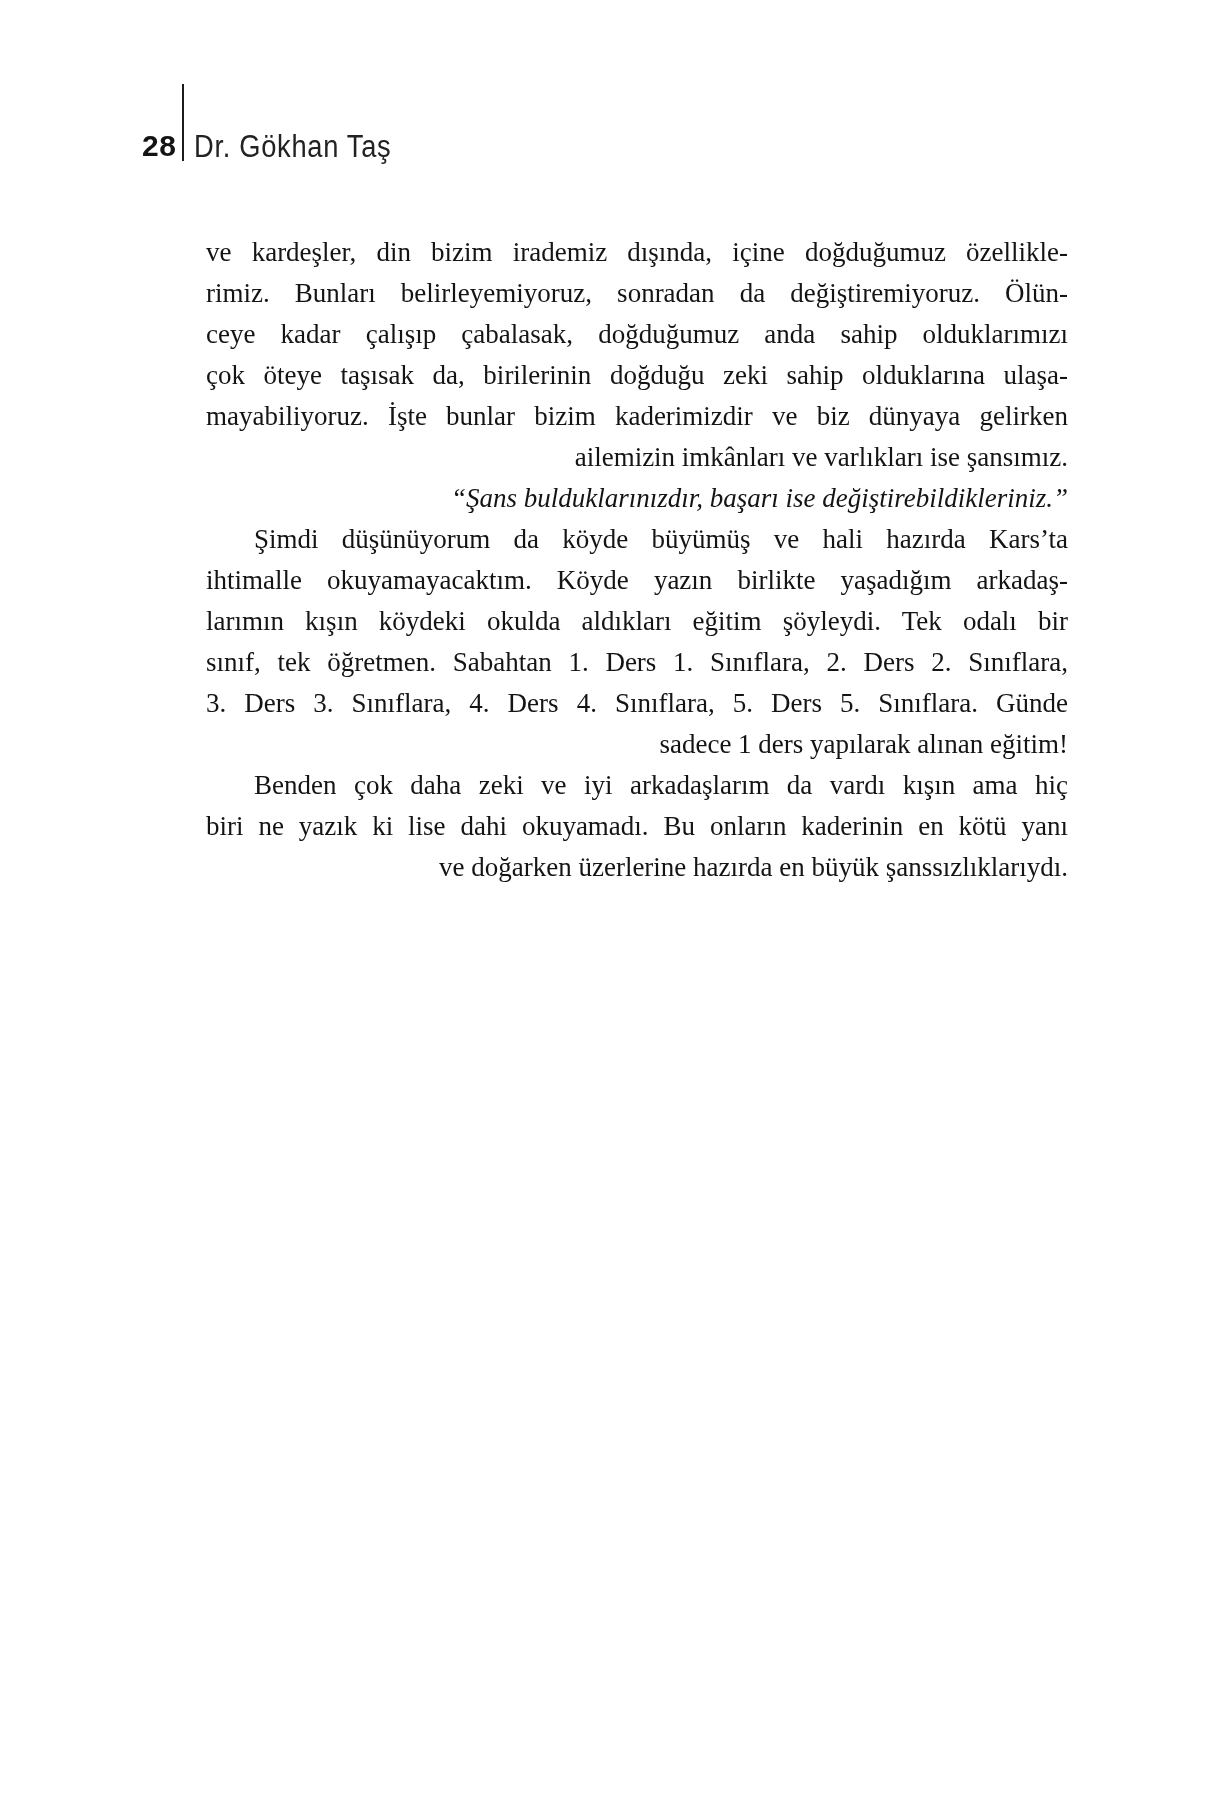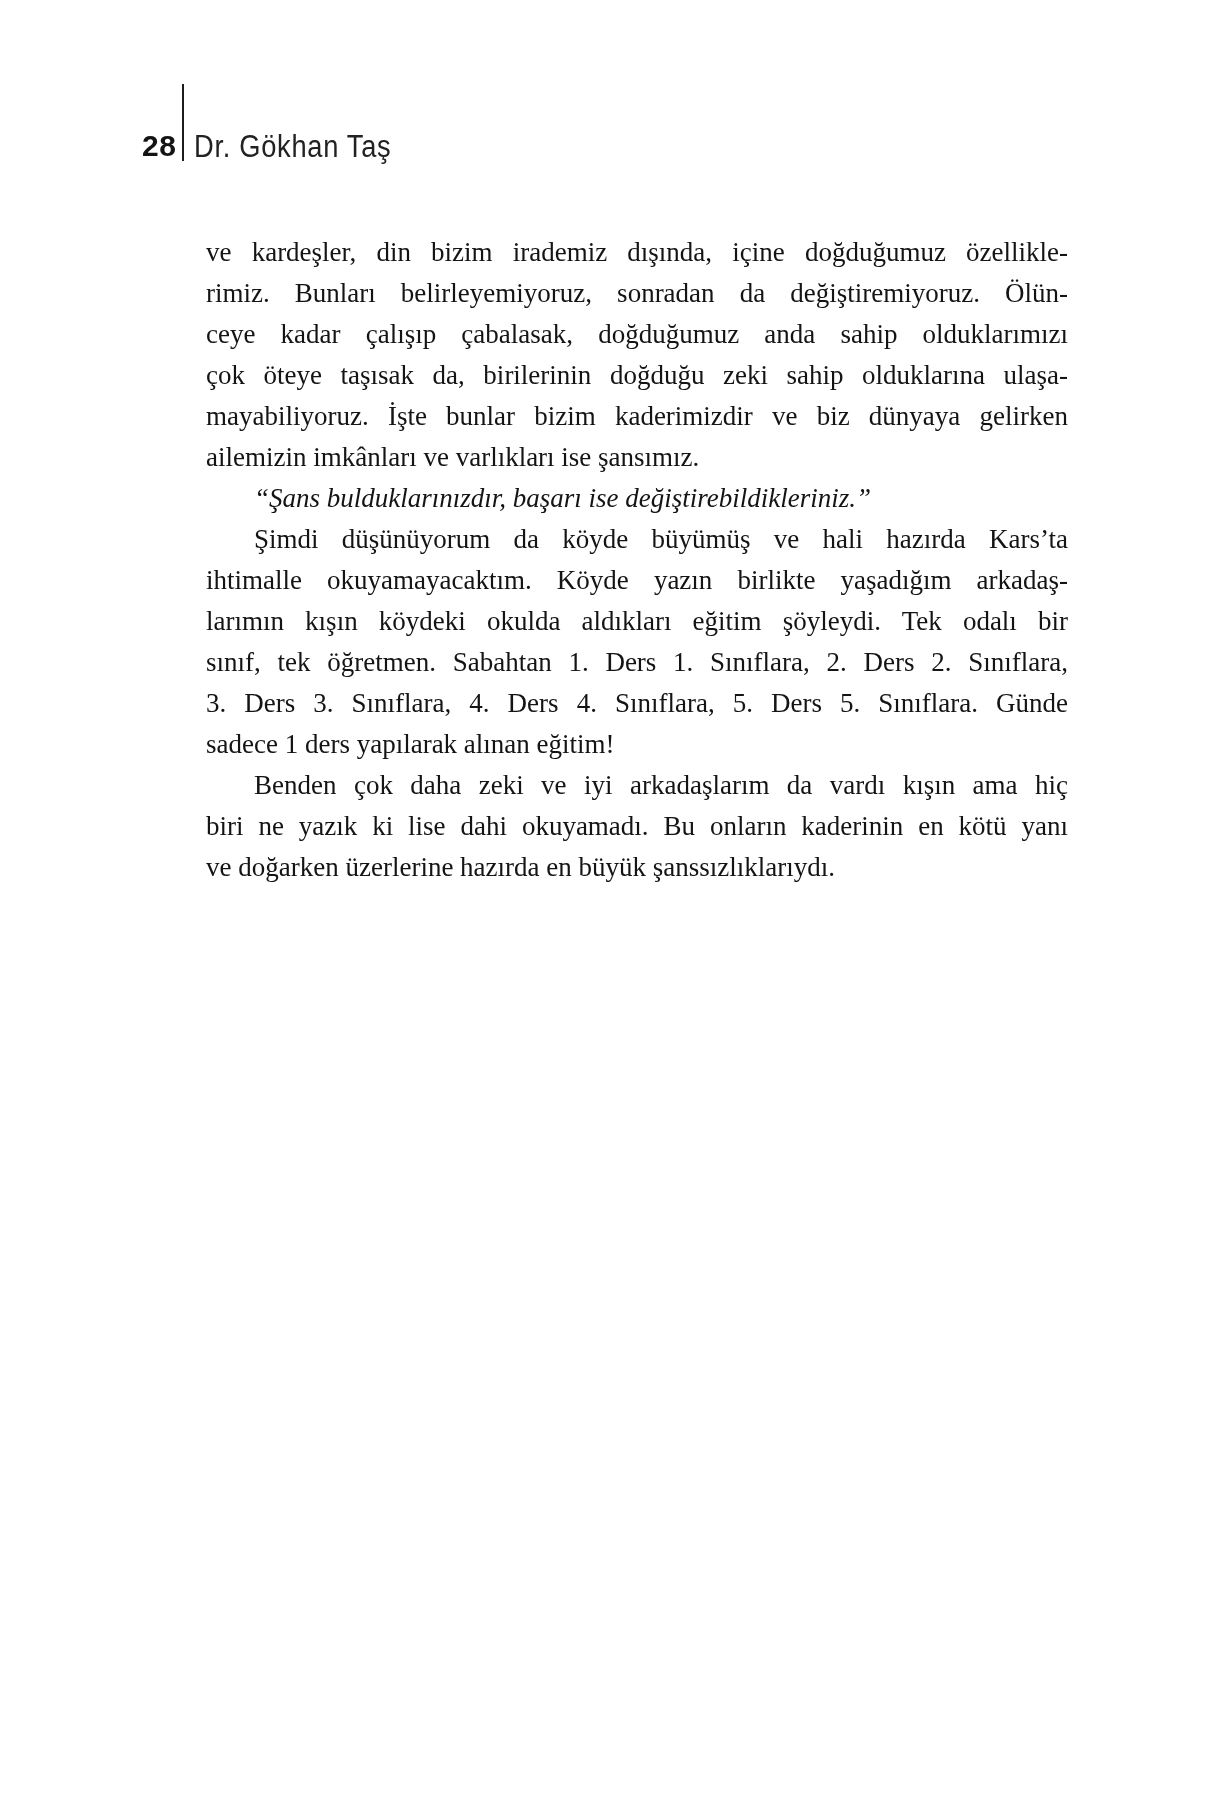--- a/index.html
+++ b/index.html
@@ -65,21 +65,21 @@
     top: 232px;
     width: 862px;
     color: #141414;
     margin-left: 28px;
   }
   .ln {
     font-family: "Liberation Serif", serif;
     font-size: 27px;
     line-height: 41px;
     margin: 0;
-    text-align: left;
+    text-align: right;
   }
   .just {
     text-align: justify;
     text-align-last: justify;
     -moz-text-align-last: justify;
   }
   .indent {
     text-indent: 48px;
   }
   .italic {

